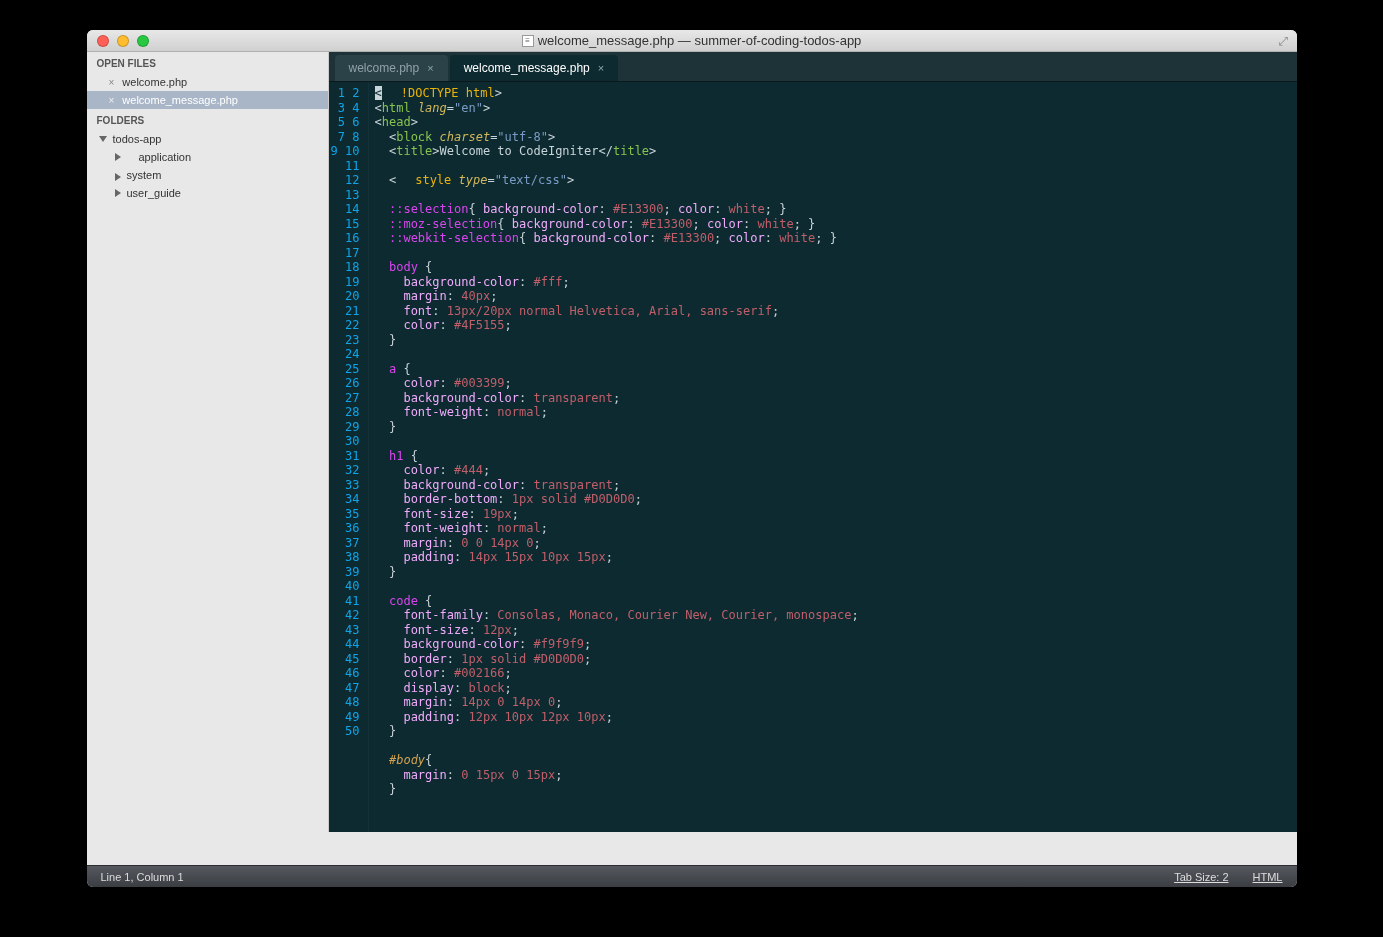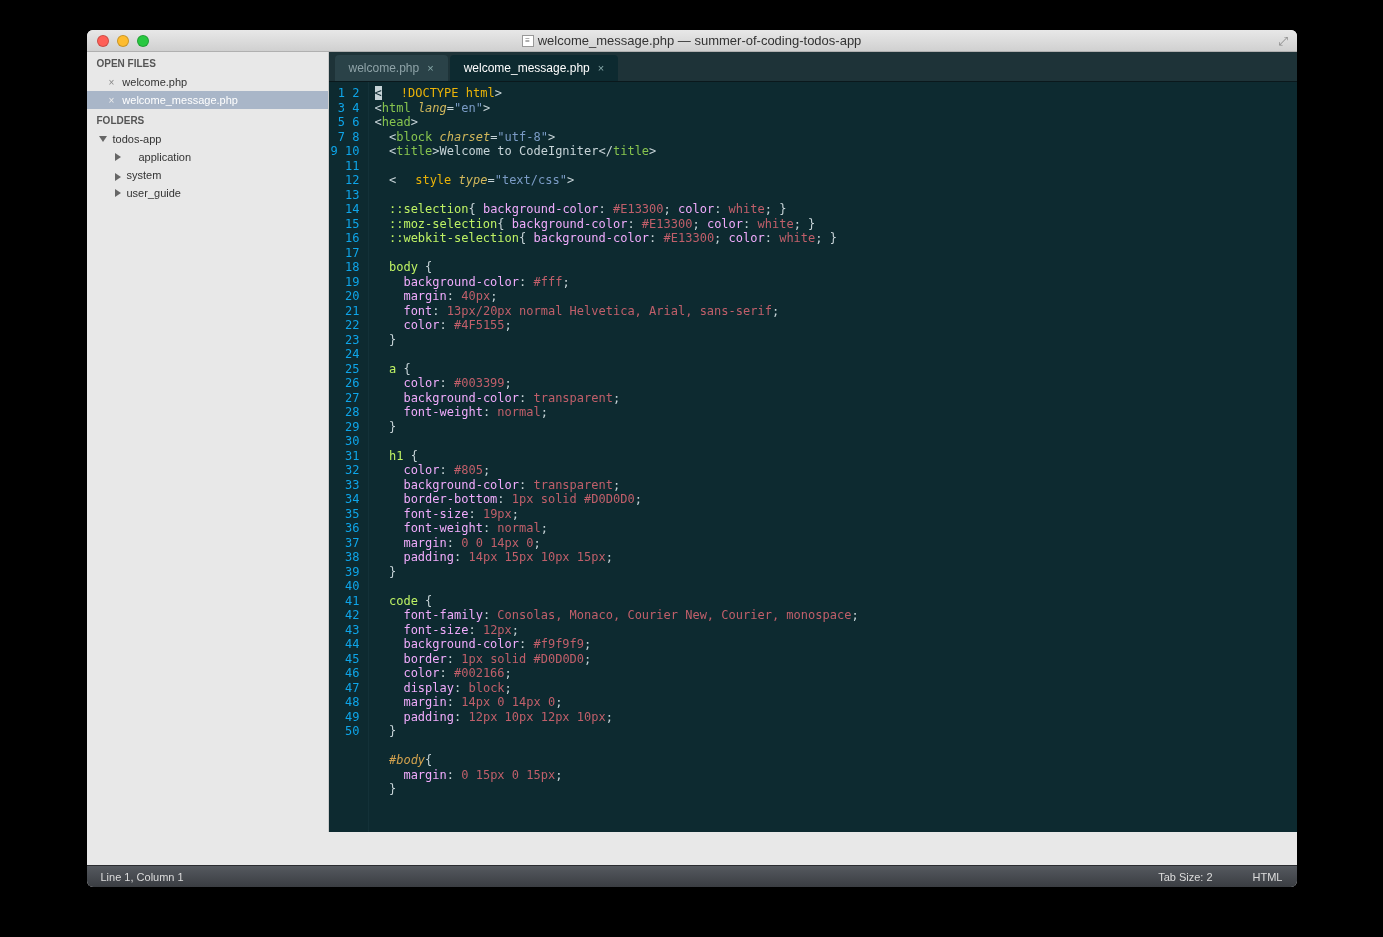--- a/index.html
+++ b/index.html
@@ -170,38 +170,38 @@
   }
   .cursor-block {
     background:#c7d4d8;color:#0d2a30;
   }
   
   .c-comment{color:#eab308;padding-left:19px;}
   .c-tag{color:#86c34e;}
   .c-attr{color:#d2b85b;font-style:italic;text-align:center;}
   .c-str{color:#7b9cc6;}
   .c-punct{color:#c7d4d8;}
-  .c-sel{color:#bef264;}
+  .c-sel{color:#d946ef;}
   .c-prop{color:#f0abfc;}
   .c-val{color:#c05f6a;}
   .c-brace{color:#c7d4d8;}
   .c-id{color:#d2a24e;font-style:italic;}
   .statusbar {
     height:22px;
     background: linear-gradient(#55595f,#3a3d42);
     color:#ddd;
     font-size:11px;
     display:flex;
     align-items:center;
     justify-content:space-between;
     padding:0 14px;
     border-top:1px solid #2a2c30;
     margin-top:33px;
   }
-  .statusbar .right { display:flex; gap:40px; }
+  .statusbar .right { display:flex; gap:24px;text-decoration:underline; }
 </style>
 </head>
 <body>
 
 <div class="window">
   <div class="titlebar">
     <div class="traffic-lights">
       <div class="light red"></div>
       <div class="light yellow"></div>
       <div class="light green"></div>
@@ -329,21 +329,21 @@
     <span class="c-prop">color</span><span class="c-punct">:</span> <span class="c-val">#4F5155</span><span class="c-punct">;</span>
   <span class="c-brace">}</span>
 
   <span class="c-sel">a</span> <span class="c-brace">{</span>
     <span class="c-prop">color</span><span class="c-punct">:</span> <span class="c-val">#003399</span><span class="c-punct">;</span>
     <span class="c-prop">background-color</span><span class="c-punct">:</span> <span class="c-val">transparent</span><span class="c-punct">;</span>
     <span class="c-prop">font-weight</span><span class="c-punct">:</span> <span class="c-val">normal</span><span class="c-punct">;</span>
   <span class="c-brace">}</span>
 
   <span class="c-sel">h1</span> <span class="c-brace">{</span>
-    <span class="c-prop">color</span><span class="c-punct">:</span> <span class="c-val">#805</span><span class="c-punct">;</span>
+    <span class="c-prop">color</span><span class="c-punct">:</span> <span class="c-val">#444</span><span class="c-punct">;</span>
     <span class="c-prop">background-color</span><span class="c-punct">:</span> <span class="c-val">transparent</span><span class="c-punct">;</span>
     <span class="c-prop">border-bottom</span><span class="c-punct">:</span> <span class="c-val">1px solid #D0D0D0</span><span class="c-punct">;</span>
     <span class="c-prop">font-size</span><span class="c-punct">:</span> <span class="c-val">19px</span><span class="c-punct">;</span>
     <span class="c-prop">font-weight</span><span class="c-punct">:</span> <span class="c-val">normal</span><span class="c-punct">;</span>
     <span class="c-prop">margin</span><span class="c-punct">:</span> <span class="c-val">0 0 14px 0</span><span class="c-punct">;</span>
     <span class="c-prop">padding</span><span class="c-punct">:</span> <span class="c-val">14px 15px 10px 15px</span><span class="c-punct">;</span>
   <span class="c-brace">}</span>
 
   <span class="c-sel">code</span> <span class="c-brace">{</span>
     <span class="c-prop">font-family</span><span class="c-punct">:</span> <span class="c-val">Consolas, Monaco, Courier New, Courier, monospace</span><span class="c-punct">;</span>

